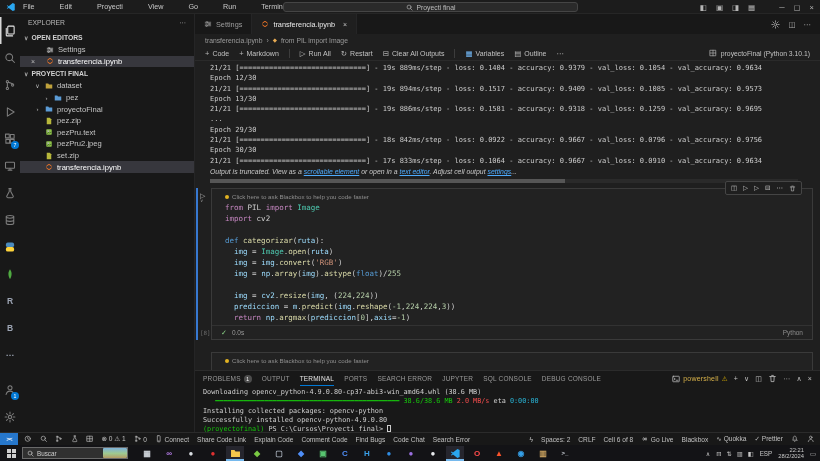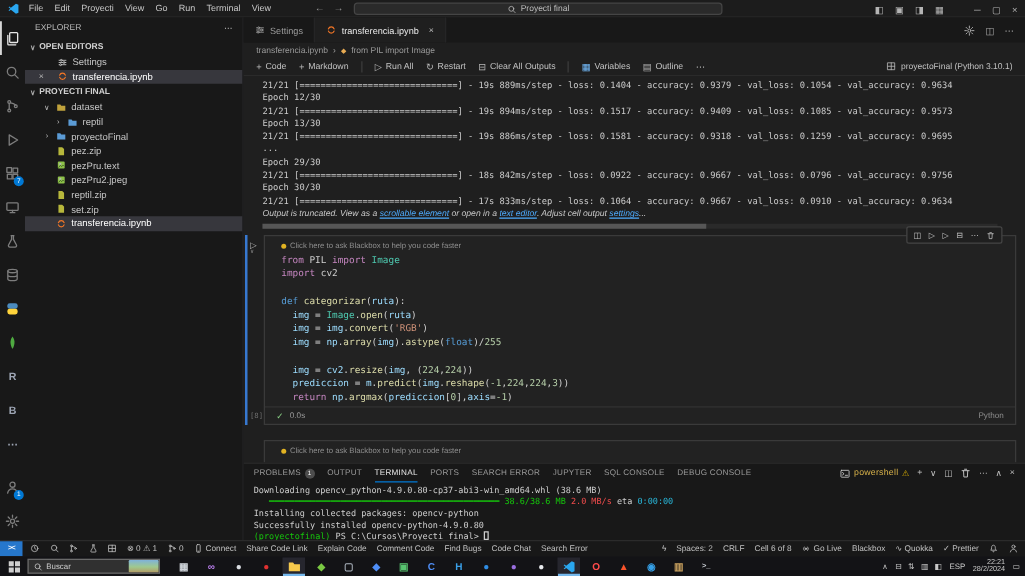--- a/index.html
+++ b/index.html
@@ -4,21 +4,21 @@
 <style>
   *{margin:0;padding:0;box-sizing:border-box;-webkit-font-smoothing:antialiased}
   html,body{width:820px;height:461px;overflow:hidden}
   body{position:relative;background:#1f1f1f;font-family:"Liberation Sans",sans-serif;color:#ccc;font-size:8px}
   .mono{font-family:"DejaVu Sans Mono",monospace;white-space:pre}
   .ic{display:inline-flex;width:9px;height:9px;flex:none;align-items:center;justify-content:center}
   .ic svg{width:100%;height:100%}
   
   .titlebar{position:absolute;top:0;left:0;right:0;height:14px;background:#1c1c1c;display:flex;align-items:center;gap:7px;padding:0 6px;border-bottom:1px solid #262626}
   .logo{width:10px;height:10px}
-  .menus{display:flex;gap:9px;font-size:7.2px;color:#c8c8c8}
+  .menus{display:flex;gap:25px;font-size:7.2px;color:#c8c8c8}
   .menu-item{cursor:default}
   .navarrows{display:flex;gap:7px;color:#9a9a9a;font-size:8px;margin-left:28px}
   .cmdcenter{position:absolute;left:283px;top:2px;width:295px;height:10px;background:#2a2a2a;border:1px solid #454545;border-radius:3px;display:flex;align-items:center;justify-content:center;gap:4px;font-size:6.8px;color:#bdbdbd}
   .winctl{position:absolute;right:6px;top:0;height:14px;display:flex;align-items:center;gap:9px;color:#b5b5b5;font-size:7.5px}
   .winctl .sep{width:6px}
   
   .main{position:absolute;top:14px;left:0;right:0;bottom:29px;background:#1f1f1f}
   
   .activitybar{position:absolute;top:0;left:0;bottom:0;width:20px;background:#181818;display:flex;flex-direction:column;align-items:center;padding-top:3px}
   .act{position:relative;width:20px;height:27px;display:flex;align-items:center;justify-content:center;color:#7d7d7d}
@@ -326,21 +326,21 @@
           </span>
           <span>dataset</span>
         </div>
         <div class="row" style="padding-left:23px">
           <span class="tchev">›</span>
           <span class="ic">
             <svg viewBox="0 0 16 16" fill="none" stroke="currentColor" stroke-width="1.4" stroke-linecap="round" stroke-linejoin="round">
               <path d="M1.5 3h5l1.5 2h6.5v8h-13z" fill="#5b9bd5" stroke="none"></path>
             </svg>
           </span>
-          <span>reptil</span>
+          <span>pez</span>
         </div>
         <div class="row" style="padding-left:14px">
           <span class="tchev">›</span>
           <span class="ic">
             <svg viewBox="0 0 16 16" fill="none" stroke="currentColor" stroke-width="1.4" stroke-linecap="round" stroke-linejoin="round">
               <path d="M1.5 3h5l1.5 2h6.5v8h-13z" fill="#5b9bd5" stroke="none"></path>
             </svg>
           </span>
           <span>proyectoFinal</span>
         </div>
@@ -367,29 +367,20 @@
         <div class="row" style="padding-left:14px">
           <span class="tchev"></span>
           <span class="ic">
             <svg viewBox="0 0 16 16" fill="none" stroke="currentColor" stroke-width="1.4" stroke-linecap="round" stroke-linejoin="round">
               <rect x="2.5" y="2.5" width="11" height="11" rx="1.5" fill="#8dc149" stroke="none"></rect>
               <circle cx="6" cy="6.3" r="1.2" fill="#27421c"></circle>
               <path d="M4 11.5l2.8-2.8 1.8 1.8 2.2-2.2 1.2 1.2" stroke="#27421c" stroke-width="1.1"></path>
             </svg>
           </span>
           <span>pezPru2.jpeg</span>
-        </div>
-        <div class="row" style="padding-left:14px">
-          <span class="tchev"></span>
-          <span class="ic">
-            <svg viewBox="0 0 16 16" fill="none" stroke="currentColor" stroke-width="1.4" stroke-linecap="round" stroke-linejoin="round">
-              <path d="M3.5 1.5h6l3 3v10h-9z" fill="#b7b73b" stroke="none"></path>
-            </svg>
-          </span>
-          <span>reptil.zip</span>
         </div>
         <div class="row" style="padding-left:14px">
           <span class="tchev"></span>
           <span class="ic">
             <svg viewBox="0 0 16 16" fill="none" stroke="currentColor" stroke-width="1.4" stroke-linecap="round" stroke-linejoin="round">
               <path d="M3.5 1.5h6l3 3v10h-9z" fill="#b7b73b" stroke="none"></path>
             </svg>
           </span>
           <span>set.zip</span>
         </div>

